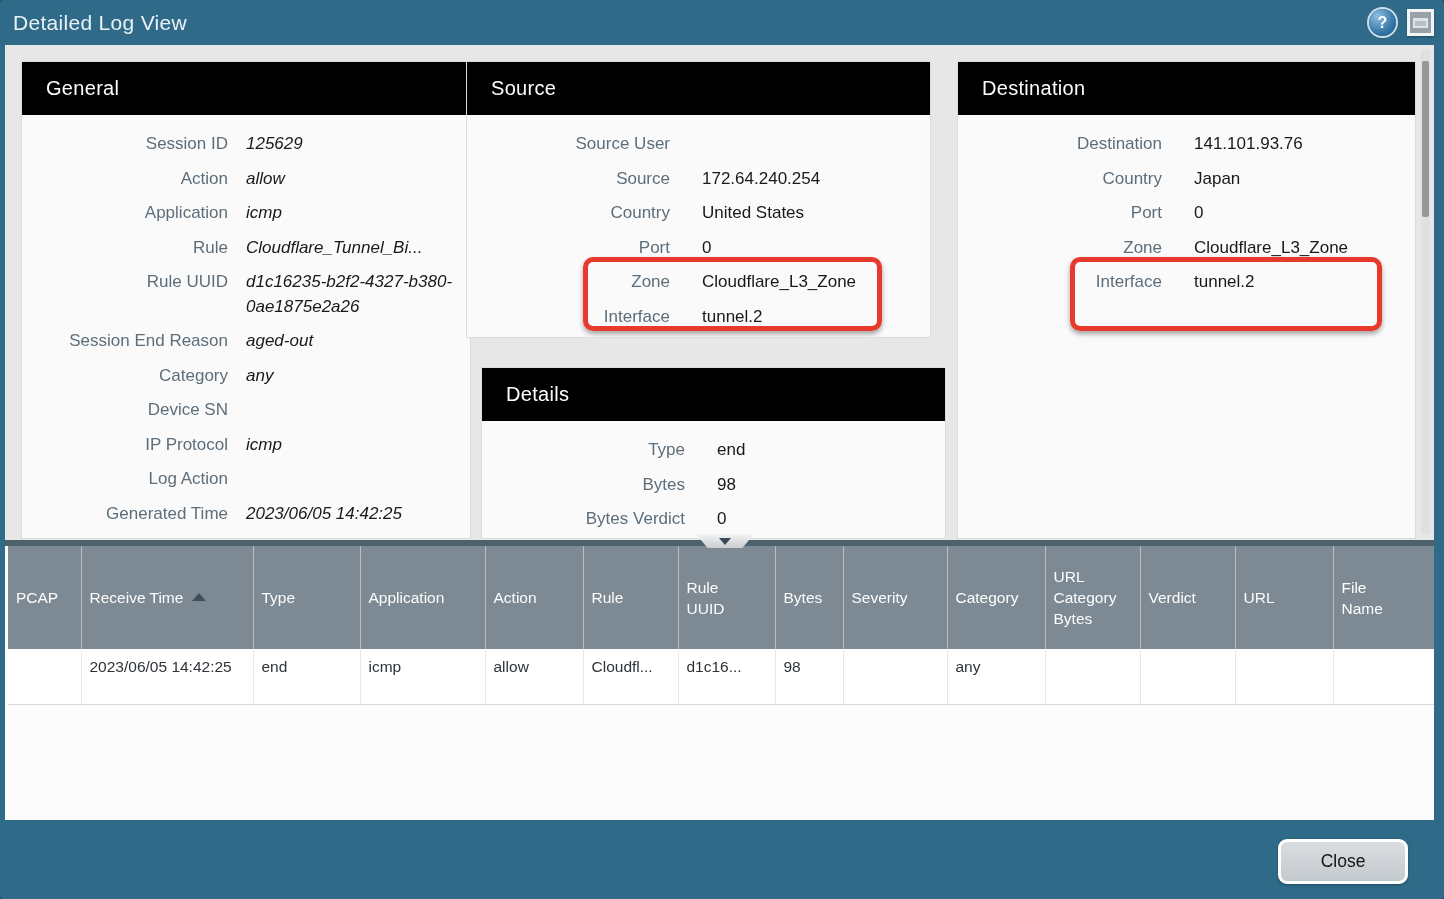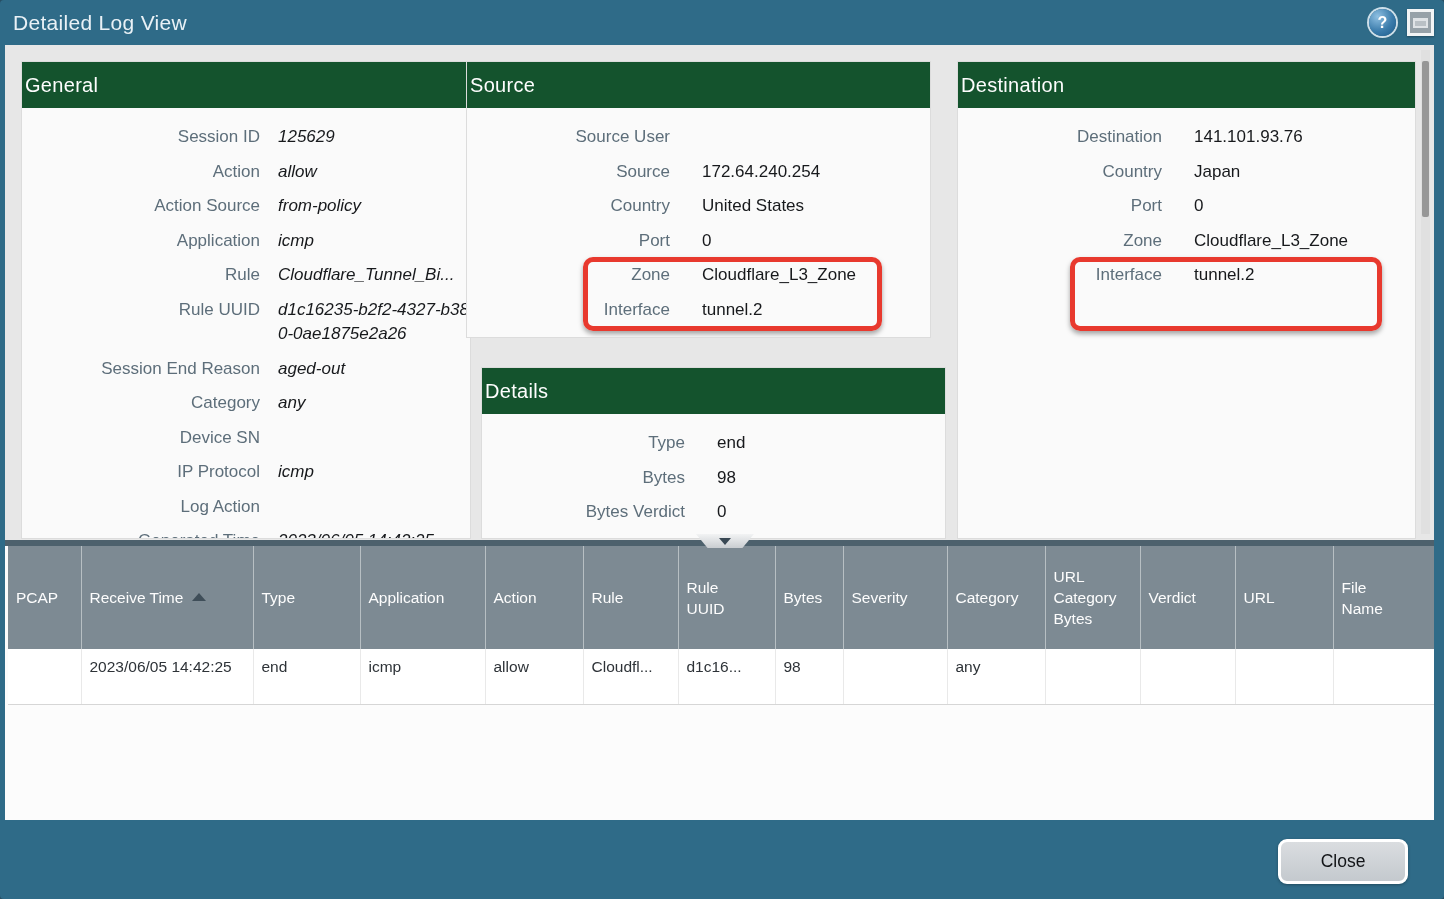--- a/index.html
+++ b/index.html
@@ -44,35 +44,35 @@
   }
   .detail-area { position:absolute; top:0; left:0; right:0; height:495px; background:#e7e7e7; overflow:hidden; }
 
   .panel { position:absolute; background:#fafafa; overflow:hidden; box-shadow:0 0 0 1px #dcdcdc; }
   .panel-general     { left:17px;  top:17px;  width:448px; height:476px; }
   .panel-source      { left:462px; top:17px;  width:463px; height:275px; }
   .panel-details     { left:477px; top:323px; width:463px; height:170px; }
   .panel-destination { left:953px; top:17px;  width:457px; height:476px; }
 
   .panel-header {
-    height:46px; background:#14532d; color:#fdfdfd;
-    display:flex; align-items:center; padding-left:3px;
+    height:53px; background:#000000; color:#fdfdfd;
+    display:flex; align-items:center; padding-left:24px;
     font-size:20px; font-weight:300; letter-spacing:.3px;
   }
   .panel-body { padding-top:12px; position:relative; }
 
   .field-row { display:flex; align-items:flex-start; padding:5px 0; }
   .field-label {
     flex:0 0 auto; text-align:right; color:#5d6e7a;
     font-size:17px; line-height:24.5px;
   }
   .field-value {
     margin-left:32px; color:#17191c; font-size:17px; line-height:24.5px;
   }
-  .panel-general .field-label { width:206px;margin-left:32px; }
+  .panel-general .field-label { width:206px; }
   .panel-general .field-value { margin-left:18px; max-width:212px;font-style:italic; }
   .value-wrap { word-break:break-all; }
   .panel-source .field-label, .panel-details .field-label { width:203px; }
   .panel-destination .field-label { width:204px; }
 
   .highlight-box {
     position:absolute; border:5px solid #e8392e; border-radius:10px;
     box-shadow:0 3px 5px rgba(0,0,0,.35); pointer-events:none; z-index:5;
     background:transparent;
   }
@@ -166,24 +166,20 @@
       <section class="panel panel-general">
         <div class="panel-header">General</div>
         <div class="panel-body">
           <div class="field-row">
             <div class="field-label">Session ID</div>
             <div class="field-value">125629</div>
           </div>
           <div class="field-row">
             <div class="field-label">Action</div>
             <div class="field-value">allow</div>
-          </div>
-          <div class="field-row">
-            <div class="field-label">Action Source</div>
-            <div class="field-value">from-policy</div>
           </div>
           <div class="field-row">
             <div class="field-label">Application</div>
             <div class="field-value">icmp</div>
           </div>
           <div class="field-row">
             <div class="field-label">Rule</div>
             <div class="field-value">Cloudflare_Tunnel_Bi...</div>
           </div>
           <div class="field-row">

